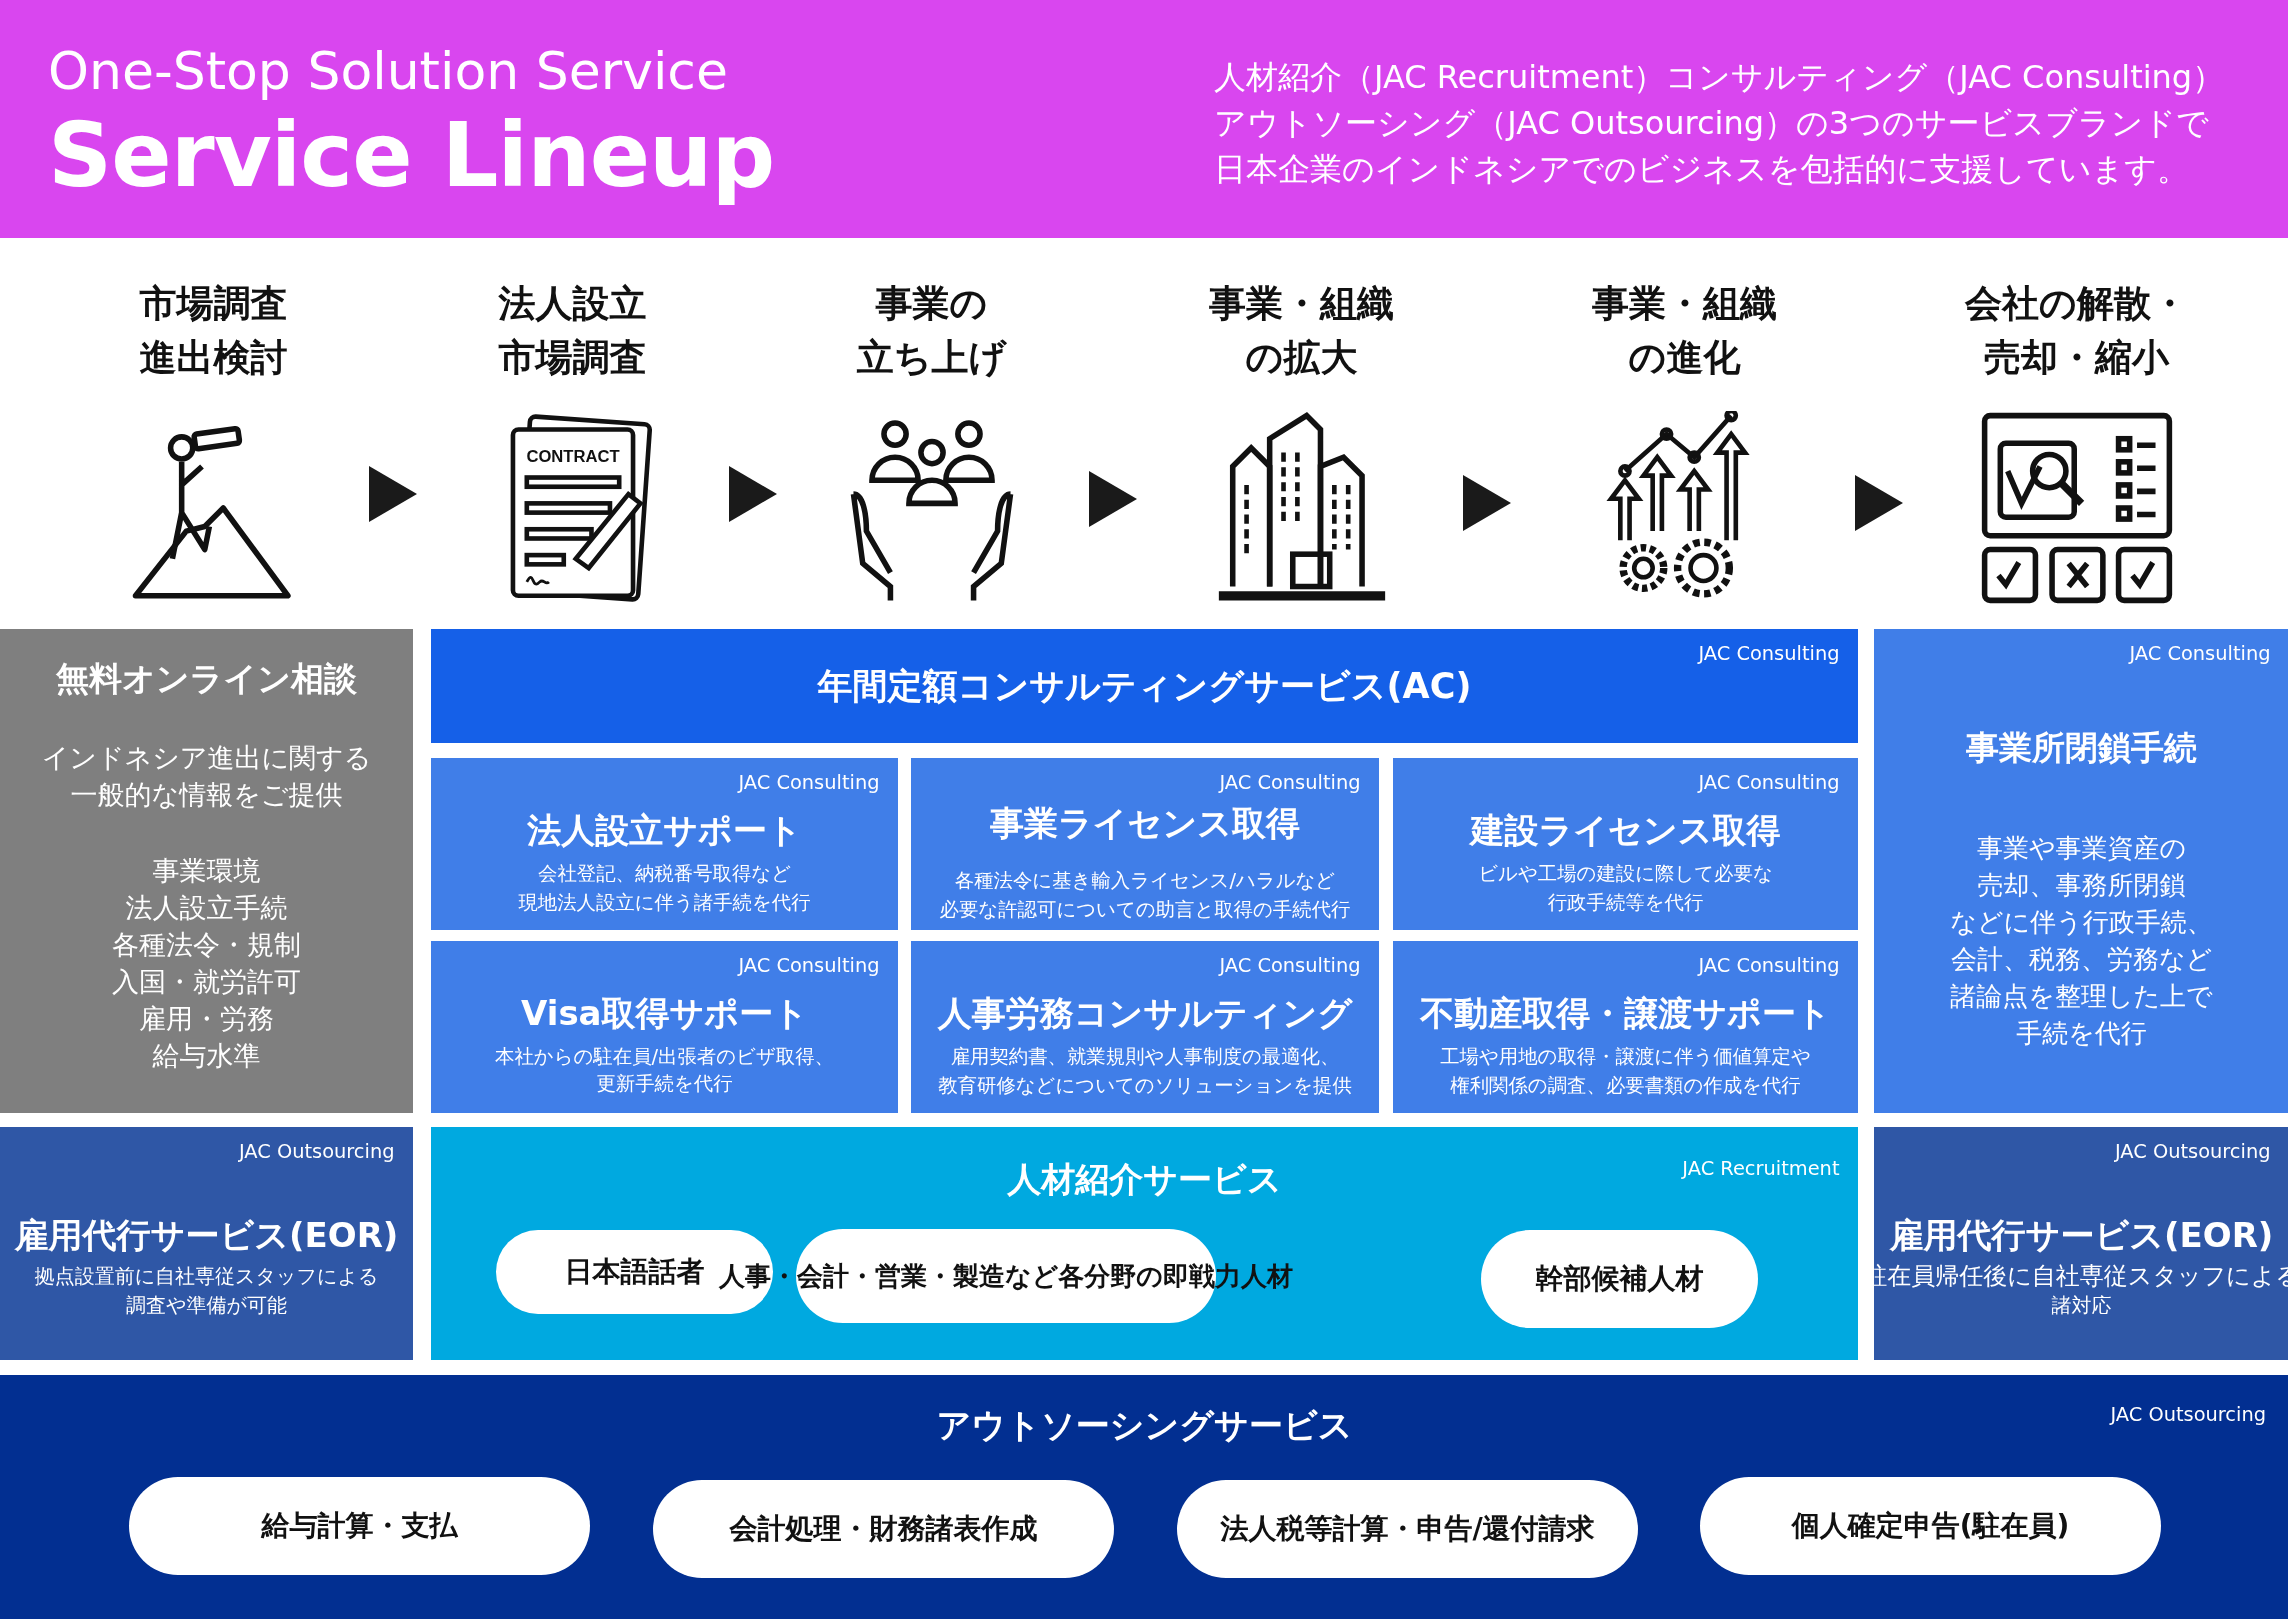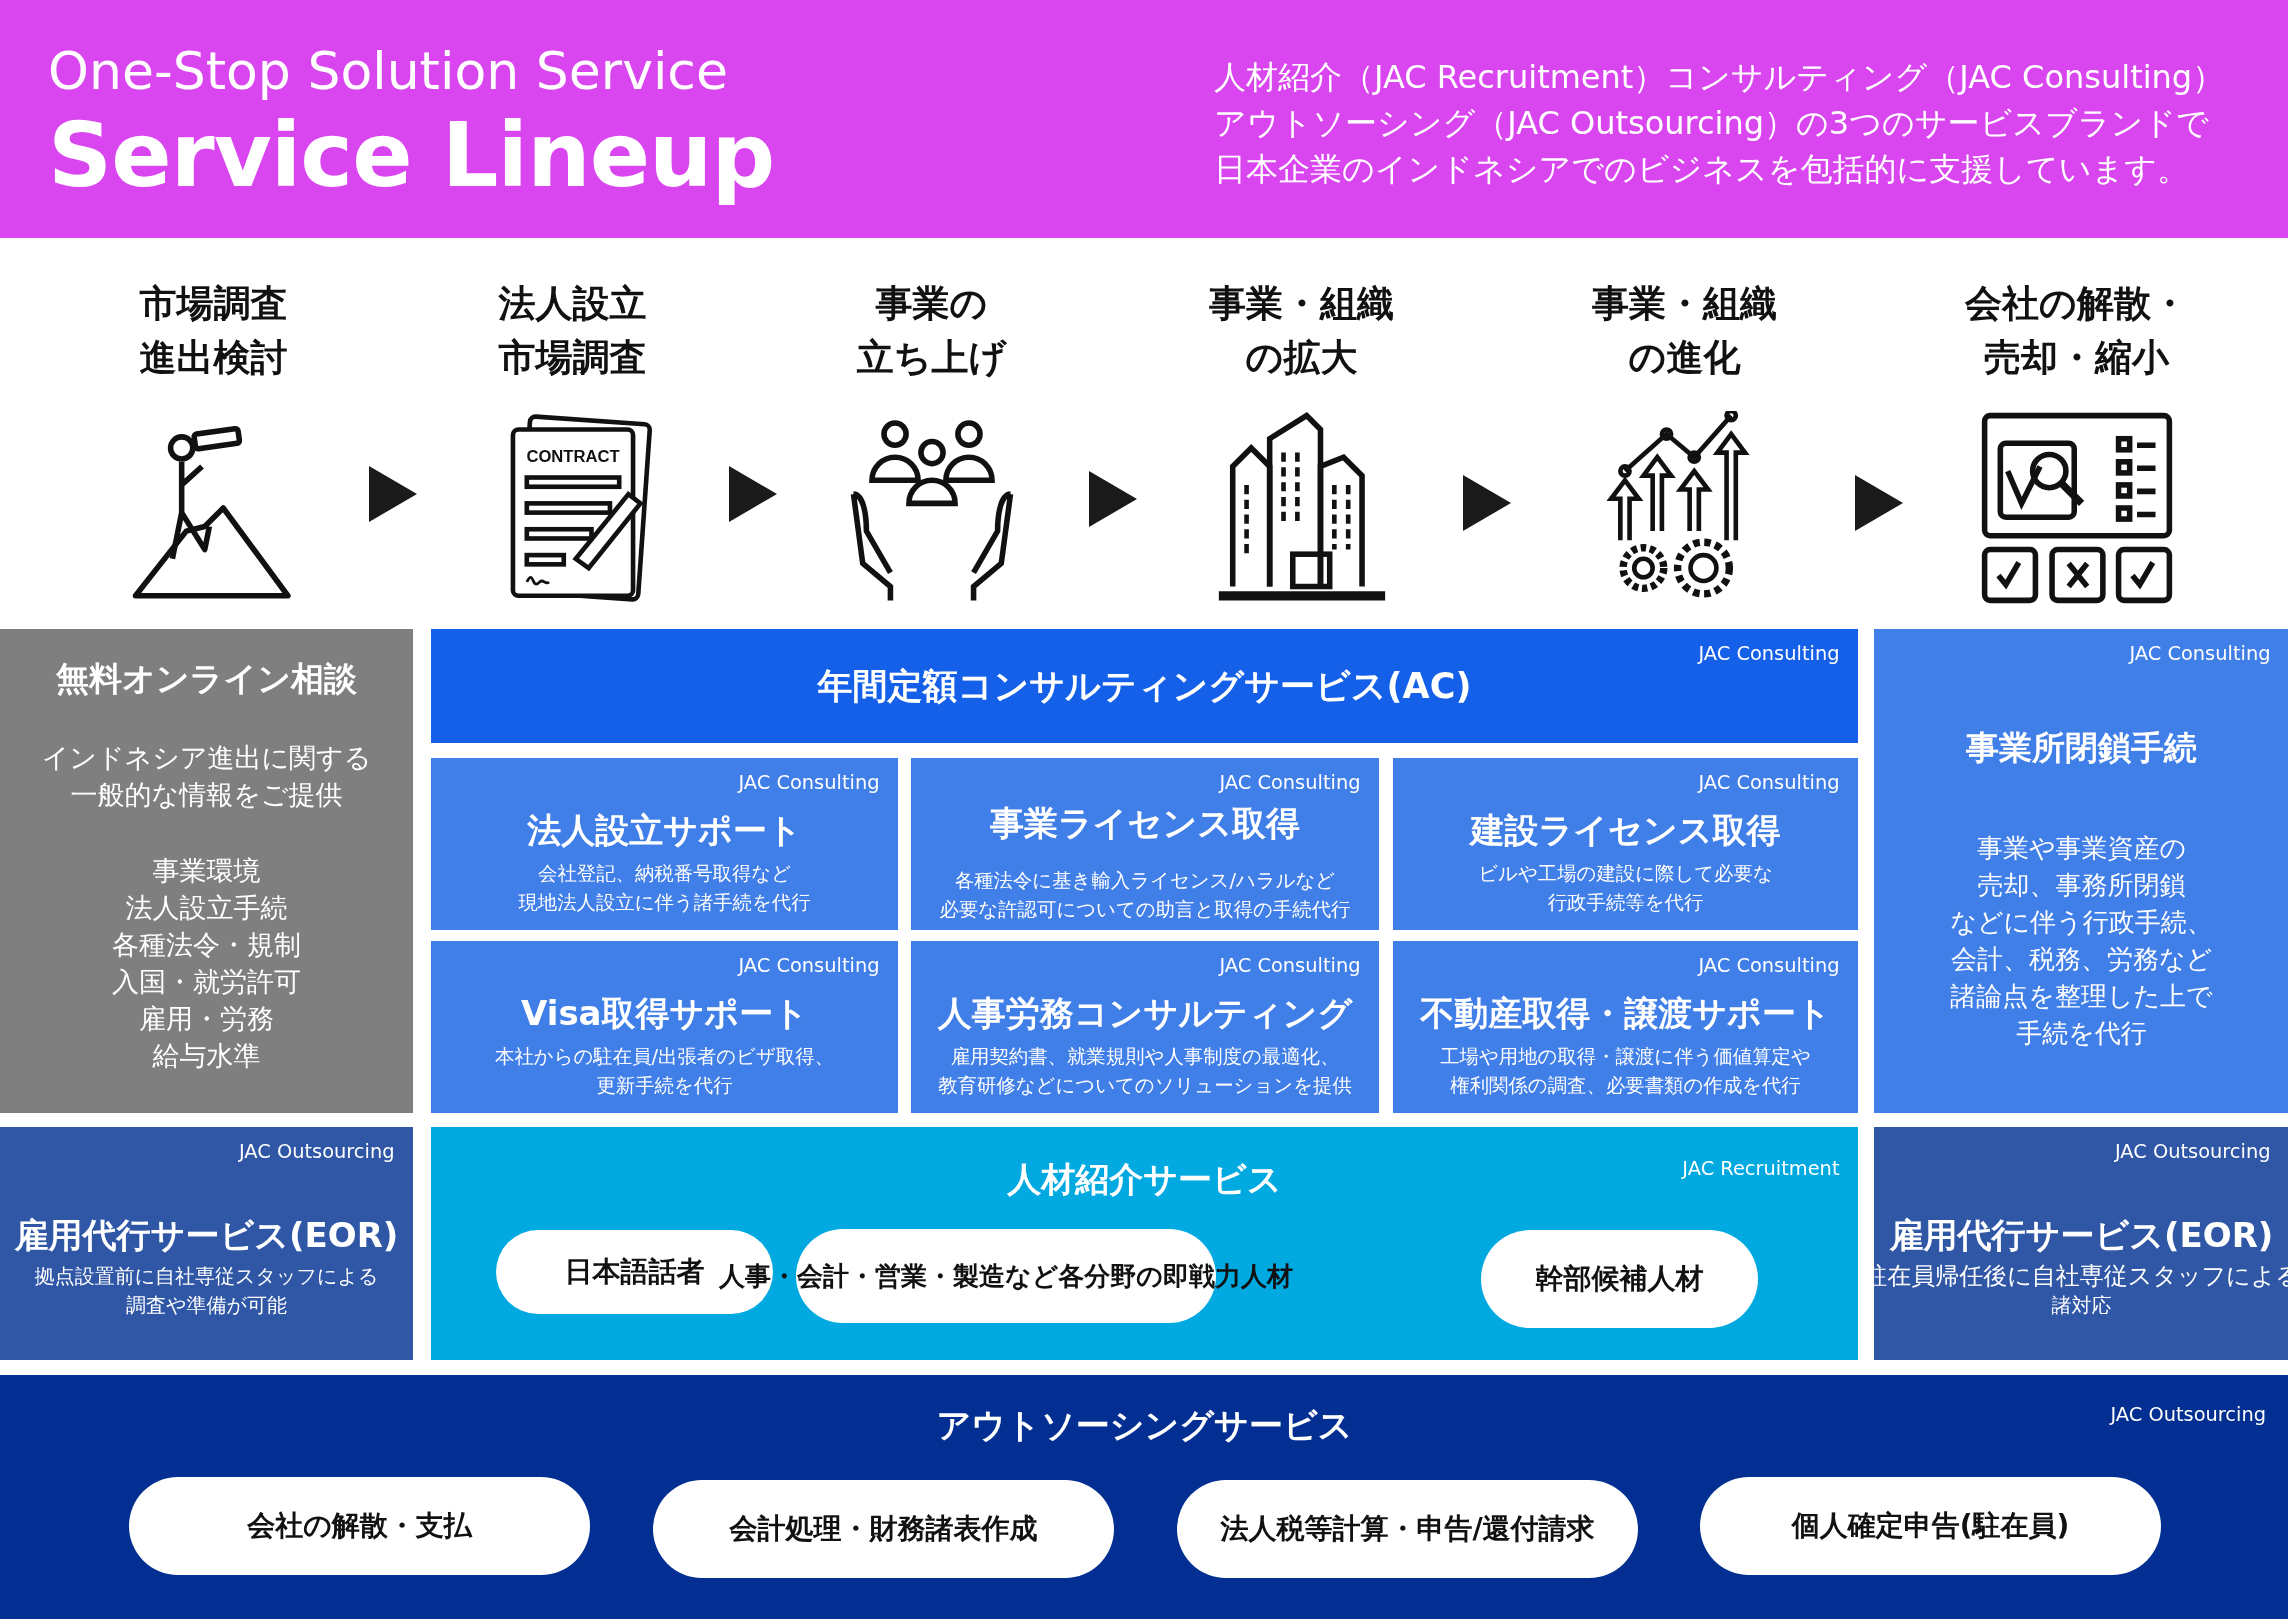--- a/index.html
+++ b/index.html
@@ -186,21 +186,21 @@
   <span class="brand">JAC Consulting</span>
   <div class="panel-title" style="font-size:34px;">建設ライセンス取得</div>
   <div class="panel-text" style="font-size:19.4px;line-height:29px;margin-top:5.5px;">ビルや工場の建設に際して必要な</div>
   <div class="panel-text" style="font-size:19.4px;line-height:29px;">行政手続等を代行</div>
 </div>
 
 <div class="abs panel blue" style="left:431px;top:941px;width:467px;height:172px;padding-top:37px;">
   <span class="brand">JAC Consulting</span>
   <div class="panel-title" style="font-size:34px;">Visa取得サポート</div>
   <div class="panel-text" style="font-size:19.4px;line-height:29px;margin-top:5.5px;">本社からの駐在員/出張者のビザ取得、</div>
-  <div class="panel-text" style="font-size:19.4px;line-height:29px;">更新手続を代行</div>
+  <div class="panel-text" style="font-size:19.4px;line-height:29px;font-family:Liberation Mono, monospace;">更新手続を代行</div>
 </div>
 <div class="abs panel blue" style="left:911px;top:941px;width:468px;height:172px;padding-top:37px;">
   <span class="brand">JAC Consulting</span>
   <div class="panel-title" style="font-size:34px;">人事労務コンサルティング</div>
   <div class="panel-text" style="font-size:19.4px;line-height:29px;margin-top:5.5px;">雇用契約書、就業規則や人事制度の最適化、</div>
   <div class="panel-text" style="font-size:19.4px;line-height:29px;">教育研修などについてのソリューションを提供</div>
 </div>
 <div class="abs panel blue" style="left:1393px;top:941px;width:465px;height:172px;padding-top:37px;">
   <span class="brand">JAC Consulting</span>
   <div class="panel-title" style="font-size:34px;">不動産取得・譲渡サポート</div>
@@ -239,18 +239,18 @@
 <div class="abs panel navy-mid" style="left:1874px;top:1127px;width:415px;height:233px;padding-top:46px;">
   <span class="brand">JAC Outsourcing</span>
   <div class="panel-title" style="font-size:34px;">雇用代行サービス(EOR)</div>
   <div class="panel-text" style="font-size:24px;line-height:29px;margin-top:3.7px;">駐在員帰任後に自社専従スタッフによる</div>
   <div class="panel-text" style="font-size:20px;line-height:29px;">諸対応</div>
 </div>
 
 <div class="abs navy" style="left:0;top:1375px;width:2289px;height:245px;">
   <span class="brand" style="top:28px;right:23px;">JAC Outsourcing</span>
   <div class="abs panel-title" style="left:0;top:28px;width:2289px;text-align:center;font-size:34px;">アウトソーシングサービス</div>
-  <div class="pill" style="left:129px;top:102px;width:461px;height:98px;">会社の解散・支払</div>
+  <div class="pill" style="left:129px;top:102px;width:461px;height:98px;">給与計算・支払</div>
   <div class="pill" style="left:653px;top:105px;width:461px;height:98px;">会計処理・財務諸表作成</div>
   <div class="pill" style="left:1177px;top:105px;width:461px;height:98px;">法人税等計算・申告/還付請求</div>
   <div class="pill" style="left:1700px;top:102px;width:461px;height:98px;">個人確定申告(駐在員)</div>
 </div>
 
 
 </body></html>

